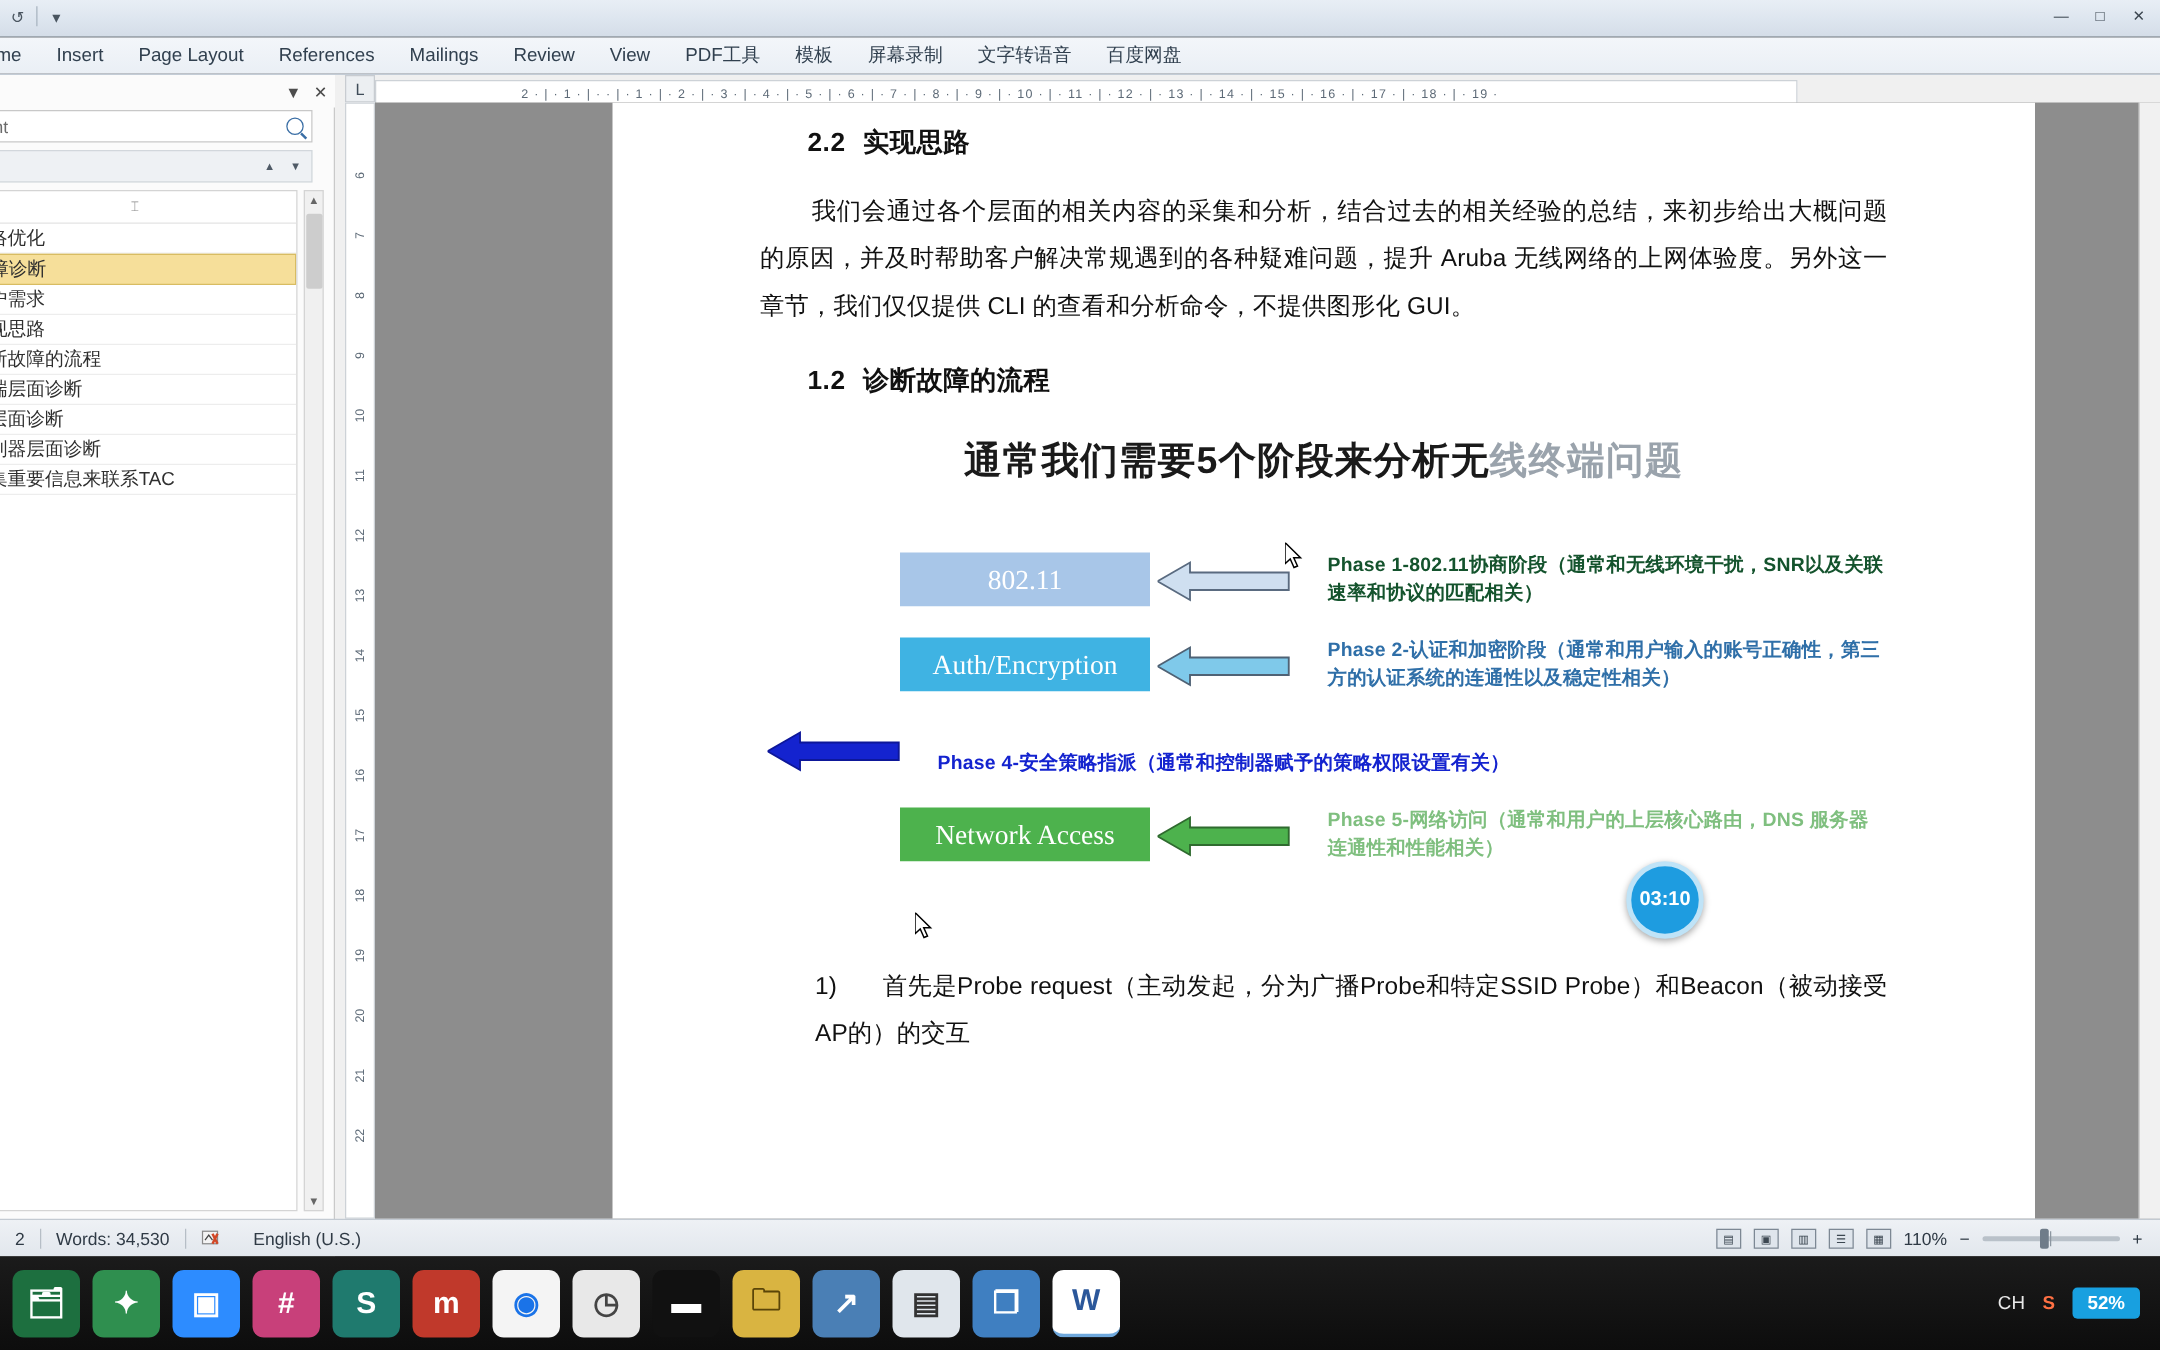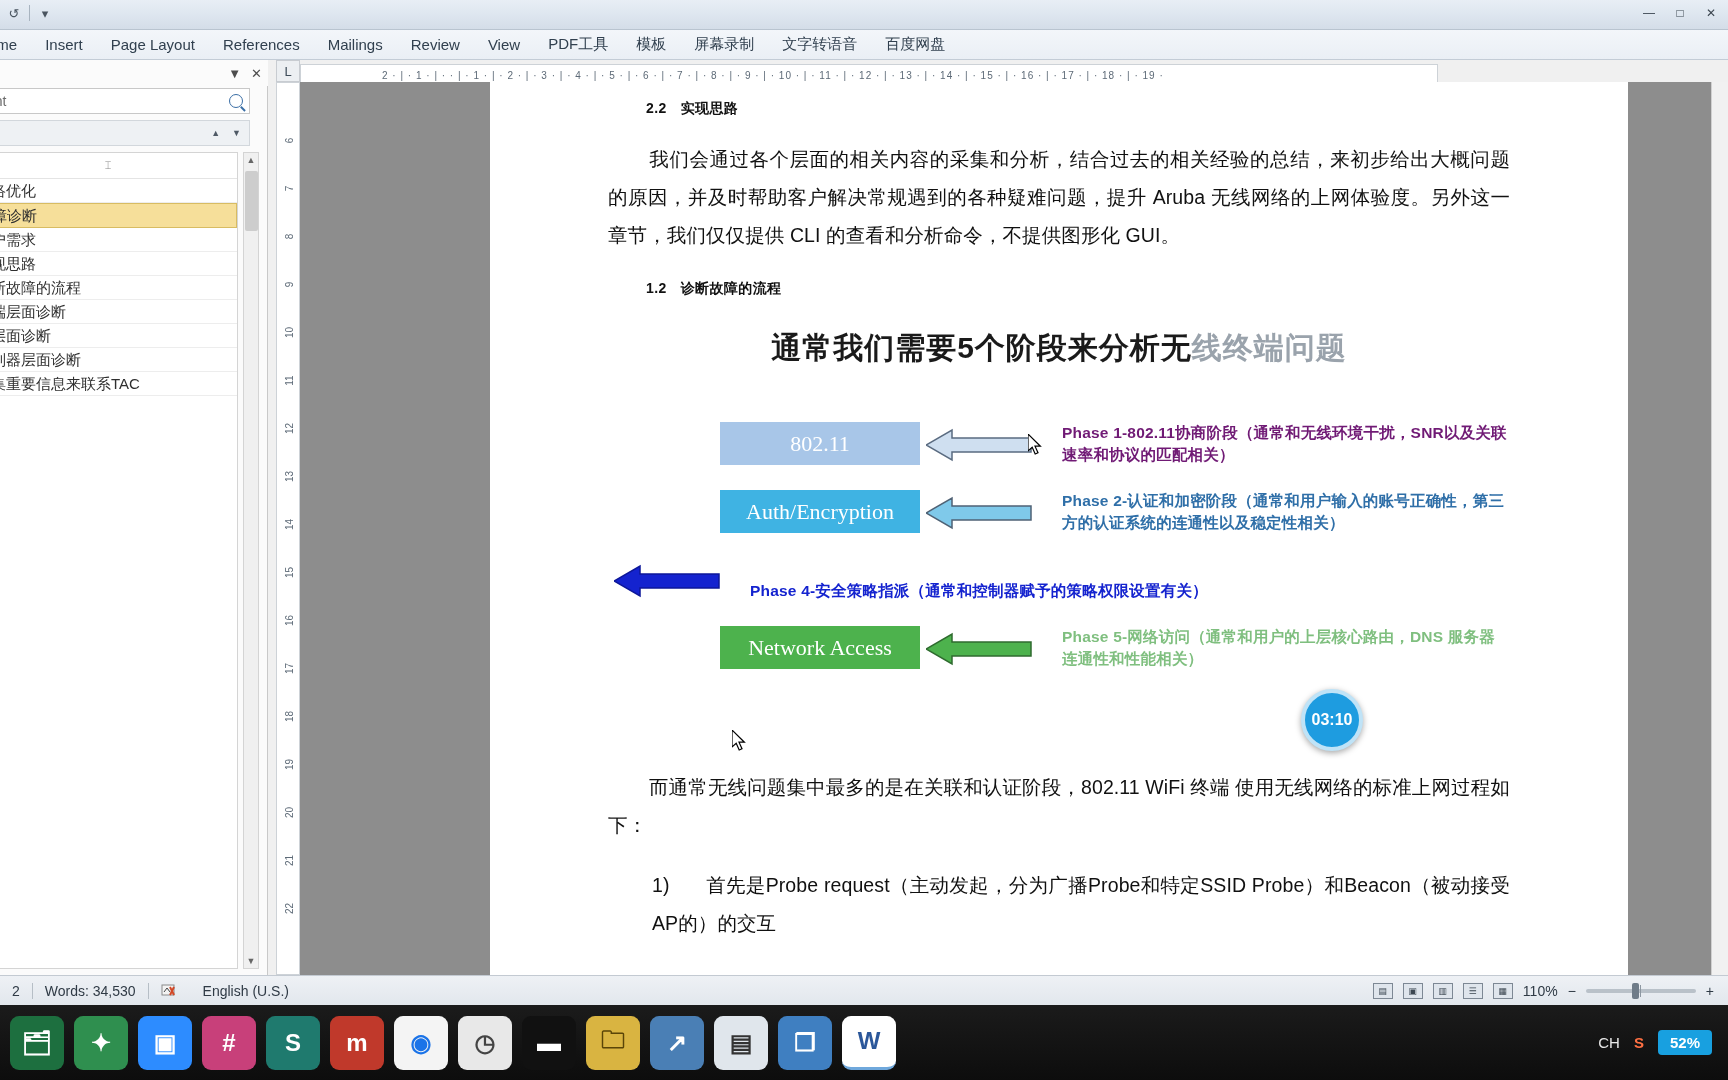--- a/index.html
+++ b/index.html
@@ -116,21 +116,21 @@
   .ruler-corner {
     position: absolute; left: 276px; top: 0; width: 24px; height: 22px;
     background: #eceff2; border: 1px solid #c8ccd1;
     display: flex; align-items: center; justify-content: center;
     font-size: 13px; color: #3f4c59;
   }
   .hruler {
     position: absolute; left: 300px; top: 4px; right: 290px; height: 22px;
     background: #fff; border: 1px solid #cdd2d7;
     font-size: 10px; color: #5d6a77; overflow: hidden; white-space: nowrap;
-    display: flex; align-items: center; padding-left: 81px;
+    display: flex; align-items: center; padding-left: 116px;
     letter-spacing: 1px;
   }
   .vruler {
     position: absolute; left: 276px; top: 22px; width: 24px; bottom: 30px;
     background: #fff; border: 1px solid #cdd2d7;
     font-size: 10px; color: #5d6a77; overflow: hidden;
   }
   .vr-tick {
     position: absolute; left: 0; width: 24px; text-align: center;
     transform: rotate(-90deg); font-size: 10px;
@@ -141,21 +141,21 @@
     position: absolute; left: 300px; top: 22px; right: 0; bottom: 30px;
     background: #8d8d8d; overflow: hidden;
   }
   .page {
     position: absolute; left: 190px; top: 0; width: 1138px; height: 100%;
     background: #fff;
   }
   .doc-inner { padding: 18px 118px 0 118px; }
 
   h3.sec {
-    font-size: 14px; font-weight: bold; color: #111;
+    font-size: 21px; font-weight: bold; color: #111;
     margin: 0 0 0 38px; letter-spacing: .4px;
   }
   h3.sec .num { margin-right: 14px; }
   p.body {
     font-size: 19.5px; color: #111; line-height: 1.95;
     text-align: justify; margin-top: 22px; letter-spacing: .1px;
   }
   p.body .ind { display: inline-block; width: 2.1em; }
 
   
@@ -344,21 +344,21 @@
           <div class="diagram">
             <div class="dtitle"><span>通常我们需要5个阶段来分析无</span><span class="faded">线终端问题</span></div>
 
             <div class="prow">
               <div class="pbox" style="background:#a8c6e8">802.11</div>
               <div class="arrowwrap">
                 <svg class="arrow" width="106" height="34" viewBox="0 0 106 34">
                   <polygon points="0,17 26,2 26,10 105,10 105,24 26,24 26,32" fill="#cfdff0" stroke="#5a6b80" stroke-width="1.5"></polygon>
                 </svg>
               </div>
-              <div class="pdesc" style="color:#701a75">Phase 1-802.11协商阶段（通常和无线环境干扰，SNR以及关联速率和协议的匹配相关）</div>
+              <div class="pdesc" style="color:#14532d">Phase 1-802.11协商阶段（通常和无线环境干扰，SNR以及关联速率和协议的匹配相关）</div>
             </div>
 
             <div class="prow">
               <div class="pbox" style="background:#3fb3e3">Auth/Encryption</div>
               <div class="arrowwrap">
                 <svg class="arrow" width="106" height="34" viewBox="0 0 106 34">
                   <polygon points="0,17 26,2 26,10 105,10 105,24 26,24 26,32" fill="#7fc9ea" stroke="#4f6275" stroke-width="1.5"></polygon>
                 </svg>
               </div>
               <div class="pdesc" style="color:#2f6fa8">Phase 2-认证和加密阶段（通常和用户输入的账号正确性，第三方的认证系统的连通性以及稳定性相关）</div>
@@ -378,21 +378,20 @@
               <div class="pbox" style="background:#4db24d">Network Access</div>
               <div class="arrowwrap">
                 <svg class="arrow" width="106" height="34" viewBox="0 0 106 34">
                   <polygon points="0,17 26,2 26,10 105,10 105,24 26,24 26,32" fill="#4db24d" stroke="#2f6b2f" stroke-width="1.5"></polygon>
                 </svg>
               </div>
               <div class="pdesc" style="color:#7fbf7f">Phase 5-网络访问（通常和用户的上层核心路由，DNS 服务器连通性和性能相关）</div>
             </div>
           </div>
 
-          <p class="body" style="margin-top:40px"><span class="ind"></span><span>而通常无线问题集中最多的是在关联和认证阶段，802.11 WiFi 终端 使用无线网络的标准上网过程如下：</span></p>
 
           <p class="body" style="margin-top:22px; padding-left:44px; text-indent:0">
             <span style="display:inline-block;width:54px">1)</span><span>首先是Probe request（主动发起，分为广播Probe和特定SSID Probe）和Beacon（被动接受AP的）的交互</span>
           </p>
 
         </div>
       </div>
 
       <div class="rec-bubble" style="left:1001px; top:607px">
         <span>03:10</span>

